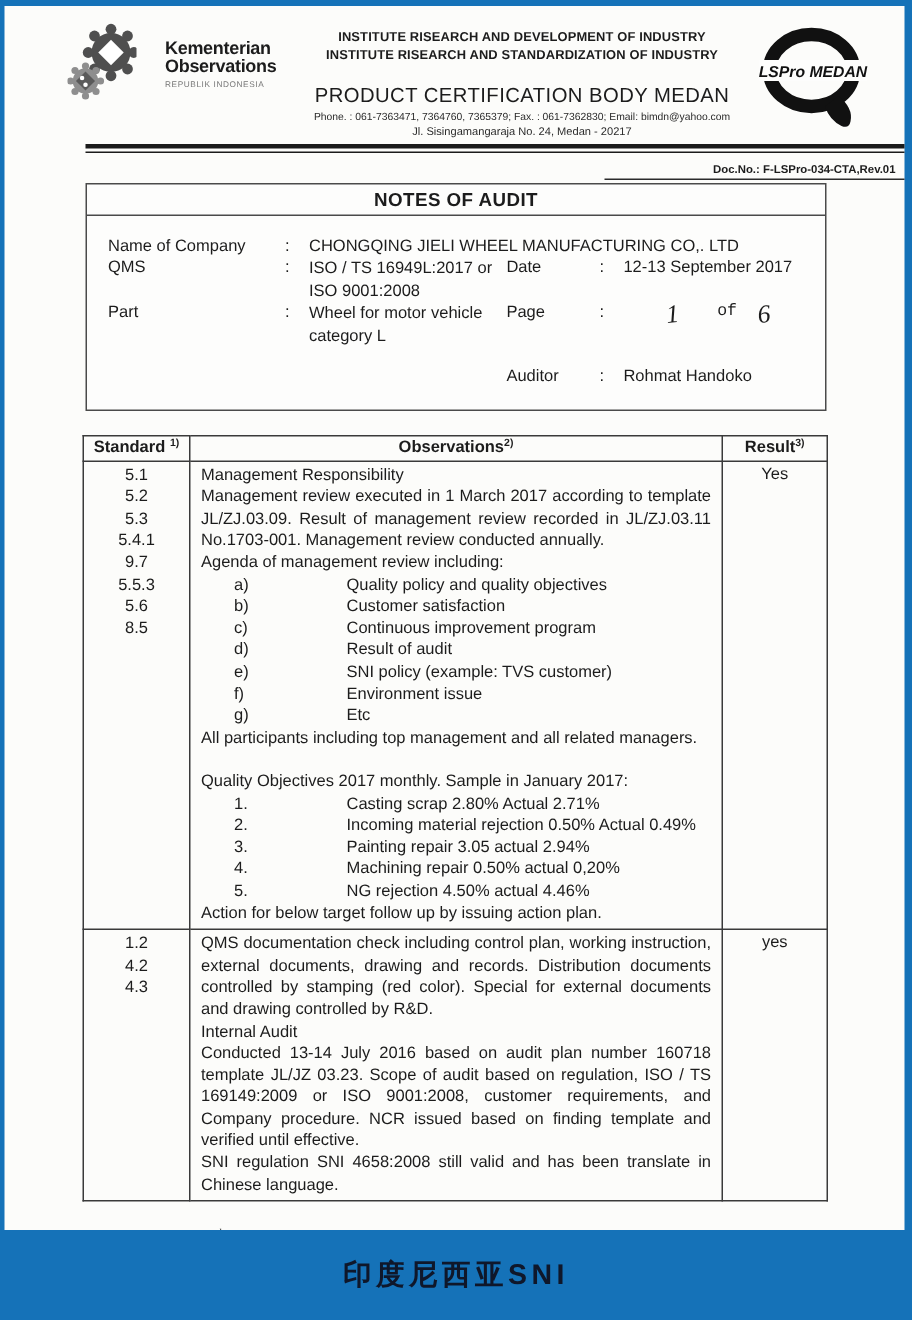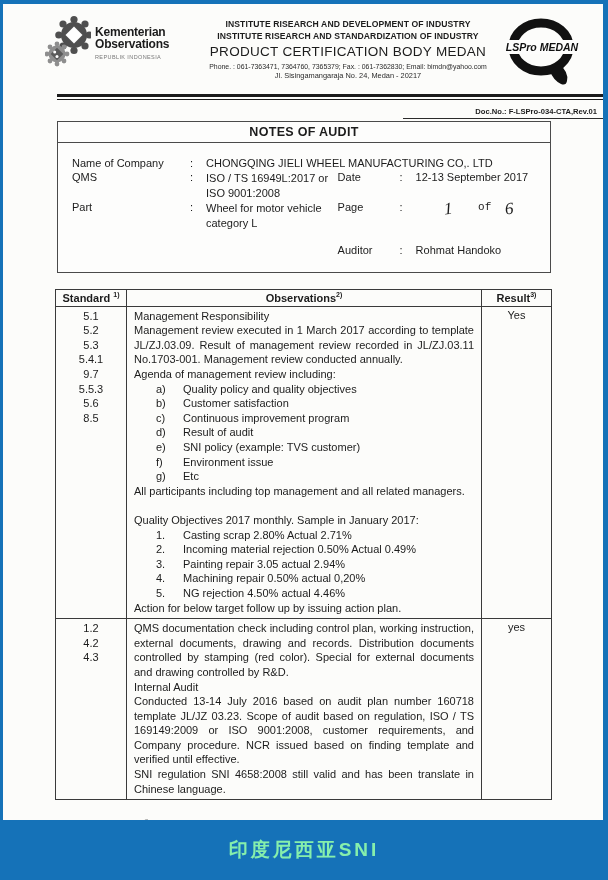--- a/index.html
+++ b/index.html
@@ -11,27 +11,27 @@
     color: #1c1c1c;
     overflow: hidden;
   }
   .page {
     position: absolute;
     top: 4px; left: 3px; right: 5px; bottom: 60px;
     background: #fcfcfa;
   }
   
   .header { display: flex; align-items: flex-start; padding: 10px 18px 0 42px; }
-  .logo-left { display: flex; align-items: center; gap: 4px; width: 150px; flex-shrink: 0; }
+  .logo-left { display: flex; align-items: center; gap: 19px; width: 150px; flex-shrink: 0; }
   .ministry-text { line-height: 12px; padding-top: 2px; }
   .ministry-l1, .ministry-l2 { font-weight: bold; font-size: 12px; letter-spacing: -0.2px; }
   .ministry-l3 { font-size: 5.5px; color: #777; letter-spacing: 0.4px; margin-top: 1px; }
   .center-block { flex: 1; text-align: center; padding-top: 5px; }
   .inst-line { font-weight: bold; font-size: 8.6px; letter-spacing: 0.1px; line-height: 11.5px; }
-  .body-name { font-size: 13.5px; letter-spacing: 0.3px; margin-top: 2px; line-height: 16px; }
+  .body-name { font-size: 13.5px; letter-spacing: 0.3px; margin-top: 14px; line-height: 16px; }
   .contact-line { font-size: 6.9px; margin-top: 3px; color: #2a2a2a; }
   .address-line { font-size: 7.4px; margin-top: 1px; color: #2a2a2a; }
   .logo-right { width: 84px; flex-shrink: 0; margin-top: 2px; }
   
   .rule-double {
     margin-left: 54px; margin-top: 4px;
     border-top: 3px solid #1b1b1b;
     border-bottom: 1px solid #1b1b1b;
     height: 6px;
   }
@@ -77,31 +77,31 @@
   col.c-res { width: 70px; }
   th { font-size: 11px; font-weight: bold; padding: 1px 2px 2px 2px; text-align: center; }
   th sup, .foot sup { font-size: 7px; }
   td.std { vertical-align: top; text-align: center; padding-top: 2px; font-size: 11px; line-height: 14.6px; }
   td.obs { vertical-align: top; padding: 2px 7px 3px 7px; font-size: 11px; line-height: 14.6px; }
   td.res { vertical-align: top; text-align: center; padding-top: 2px; font-size: 11px; }
   .para { text-align: justify; }
   .tline { }
   .li { display: flex; padding-left: 22px; }
   .marker { width: 27px; flex-shrink: 0; }
-  .itext { flex: 1; }
+  .itext { flex: 1; margin-left: 48px; }
   .spacer { height: 14.6px; }
   
   .foot {
     margin: 17px 0 0 56px;
     font-family: "Liberation Serif", serif;
     font-style: italic; font-size: 10.5px; color: #222;
   }
   .banner {
     position: absolute; left: 0; right: 0; bottom: 0; height: 60px;
-    background: #1572b8; color: #86efac;
+    background: #1572b8; color: #0f172a;
     display: flex; align-items: center; justify-content: center;
     font-size: 19px; font-weight: bold; letter-spacing: 3px;
   }
 </style>
 </head>
 <body>
 
 <div class="page">
 
   <div class="header">

